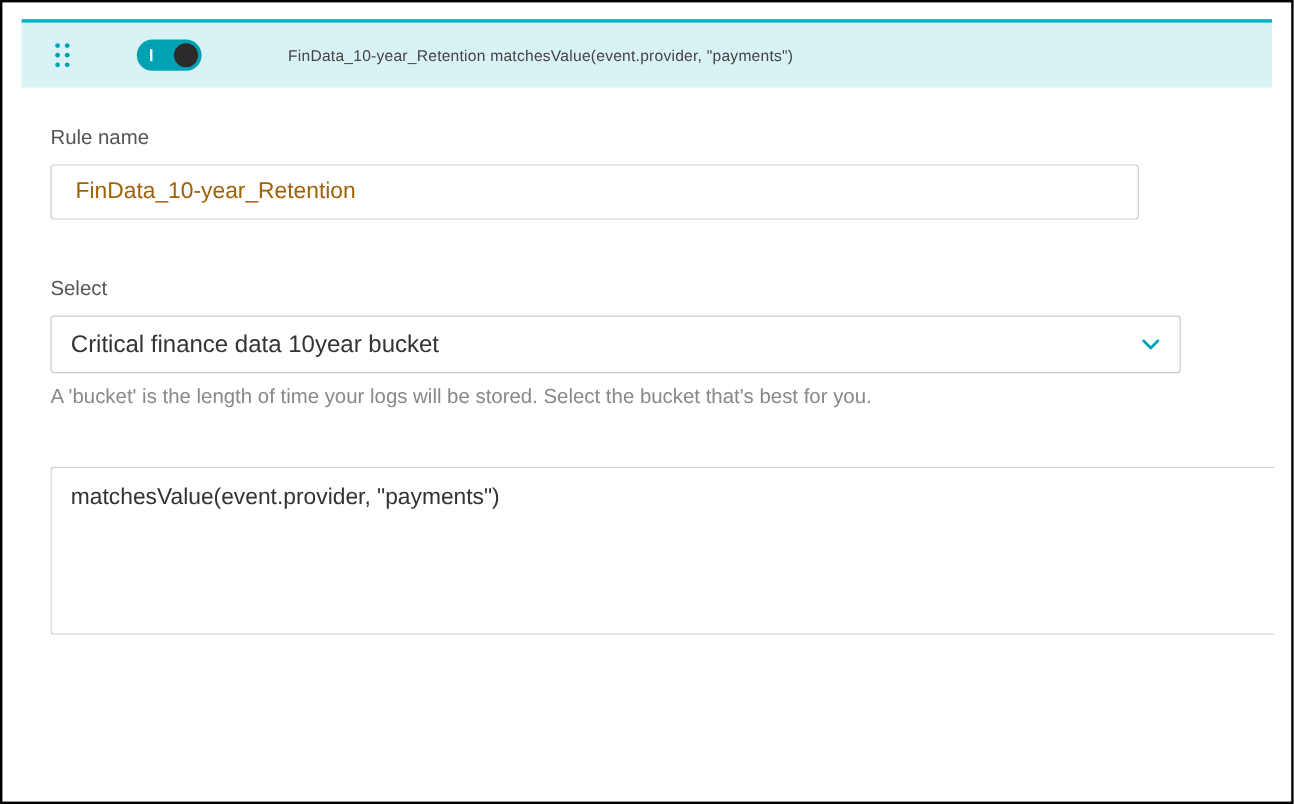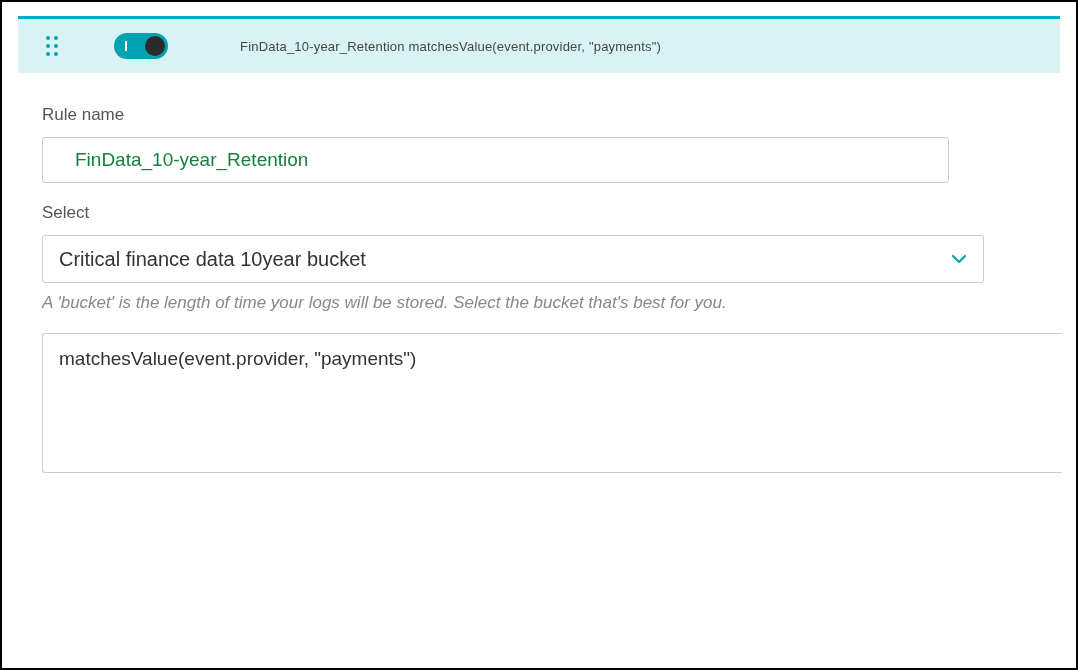--- a/index.html
+++ b/index.html
@@ -61,36 +61,36 @@
     .header-title {
       font-size: 13px;
       color: #444;
       margin-left: 44px;
       letter-spacing: 0.2px;
     }
     .form-area {
       padding: 32px 40px 0 40px;
     }
     .field-group {
-      margin-bottom: 20px;
+      margin-bottom: 48px;
     }
     .field-label {
       font-size: 17px;
       color: #555;
       display: block;
       margin-bottom: 12px;
     }
     .text-input {
       width: 907px;
       height: 46px;
       border: 1px solid #ccc;
       border-radius: 3px;
       font-size: 19px;
-      color: #15803d;
-      padding: 0 32px;
+      color: #a16207;
+      padding: 0 20px;
       outline: none;
       font-family: inherit;
     }
     .select-wrap {
       width: 942px;
       height: 48px;
       border: 1px solid #ccc;
       border-radius: 3px;
       display: flex;
       align-items: center;
@@ -103,21 +103,20 @@
       color: #333;
     }
     .chevron {
       width: 16px; height: 16px;
     }
     .chevron svg { display: block; }
     .help-text {
       font-size: 17px;
       color: #888;
       margin-top: 10px;
-      font-style: italic;
     }
     .matcher-group .field-label { margin-bottom: 14px; }
     .textarea-input {
       width: 1020px;
       height: 140px;
       border: 1px solid #ccc;
       border-right: none;
       border-radius: 3px 0 0 3px;
       font-size: 19px;
       color: #333;

